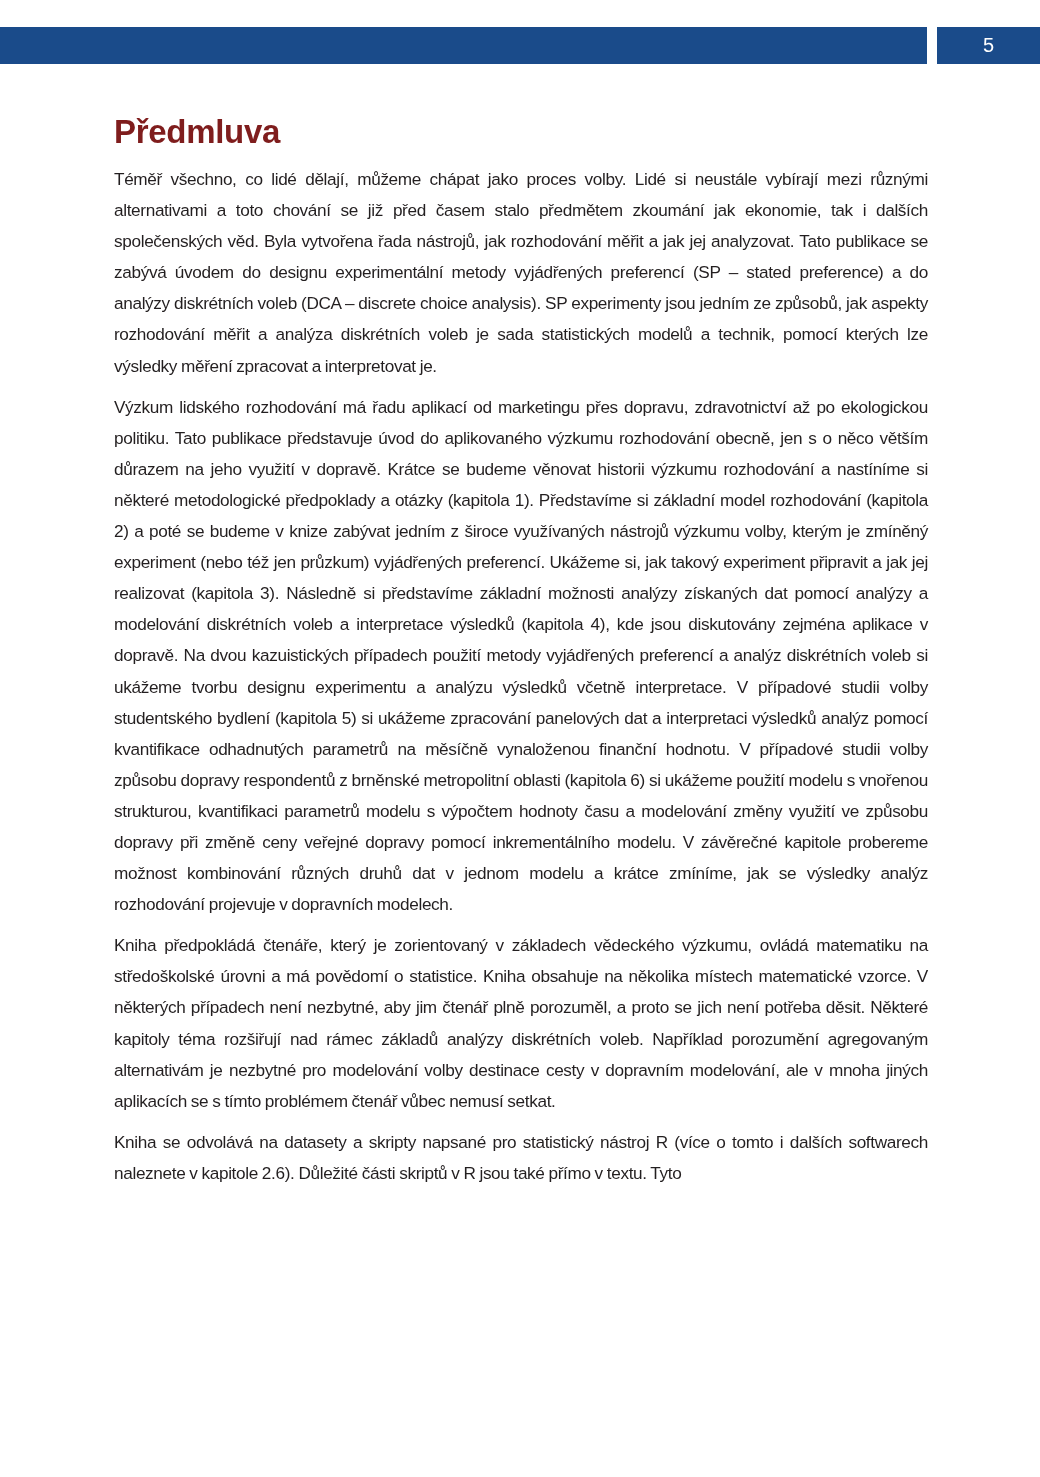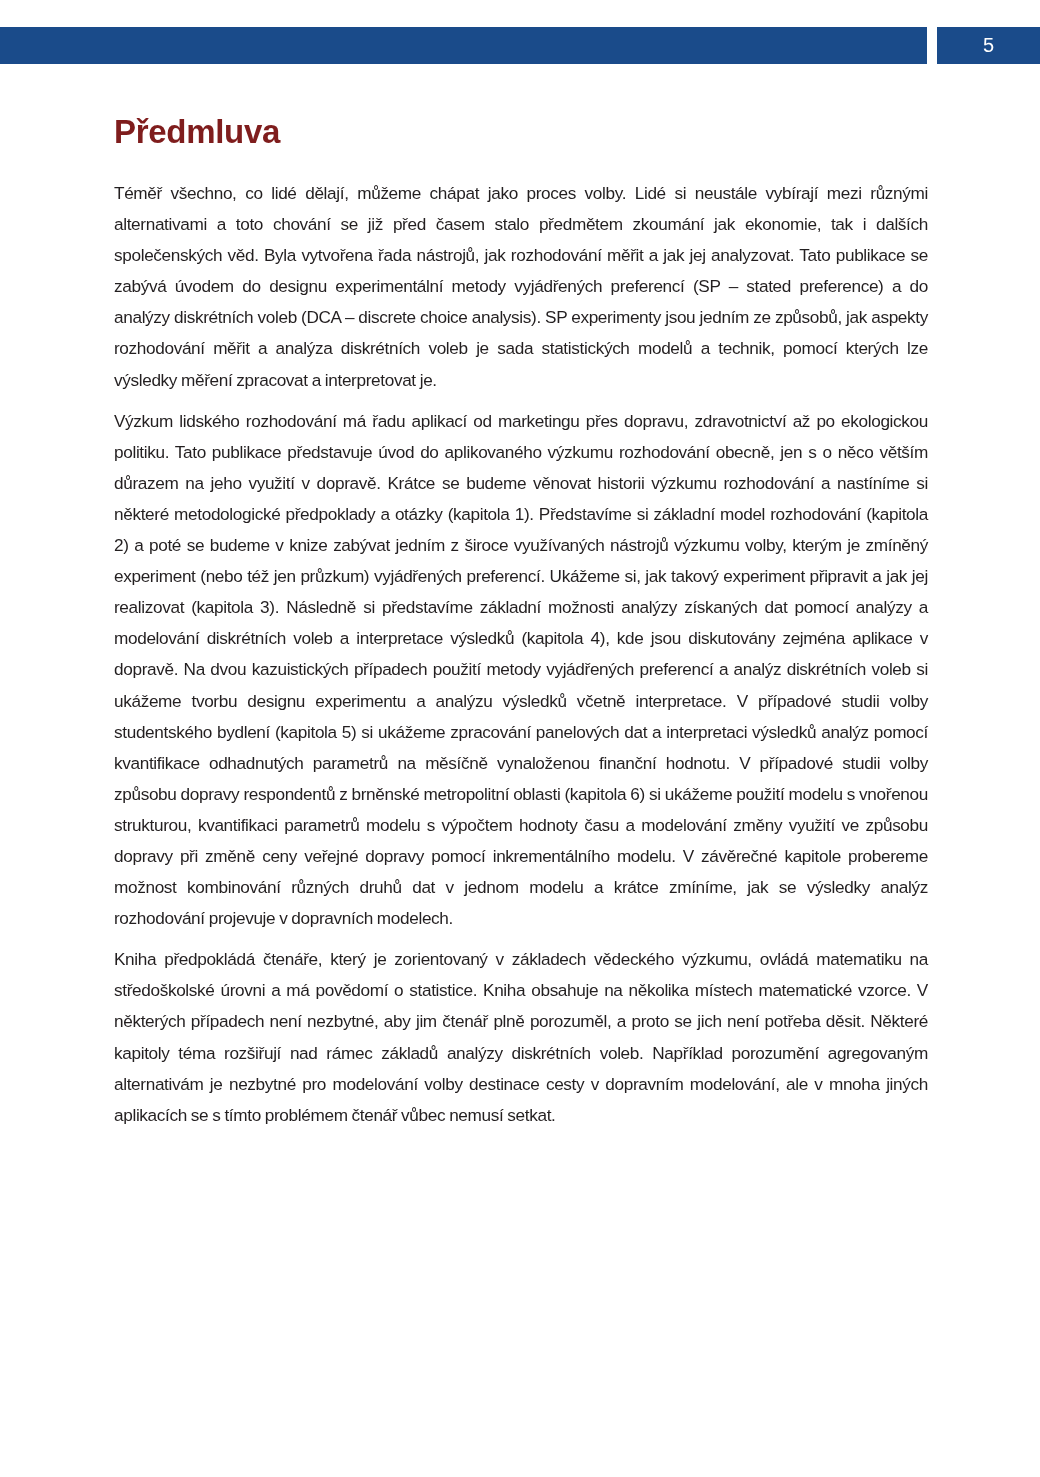--- a/index.html
+++ b/index.html
@@ -15,21 +15,21 @@
     color: #ffffff; font-size: 20px; line-height: 37px; text-align: center;
     font-family: "Liberation Sans", sans-serif;
   }
   .page-number { display: inline-block; padding-left: 0; }
   h1 {
     position: absolute; left: 114px; top: 113px; margin: 0;
     font-family: "Liberation Sans", sans-serif; font-weight: bold; font-size: 33px;
     color: #7f1d1d; letter-spacing: -0.3px;
   }
   .content {
-    position: absolute; left: 114px; top: 178px; width: 814px;
+    position: absolute; left: 114px; top: 164px; width: 814px;
   }
   .content p {
     margin: 0 0 10px 0; font-size: 17.2px; line-height: 31.1px; text-align: justify;
     letter-spacing: -0.35px; word-spacing: -0.5px;
     font-family: "Liberation Sans Narrow", "Liberation Sans", sans-serif;
   }
 </style>
 </head>
 <body>
 
@@ -37,13 +37,14 @@
 <div class="header-bar-right">
   <span class="page-number">5</span>
 </div>
 
 <h1>Předmluva</h1>
 
 <div class="content">
   <p>Téměř všechno, co lidé dělají, můžeme chápat jako proces volby. Lidé si neustále vybírají mezi různými alternativami a toto chování se již před časem stalo předmětem zkoumání jak ekonomie, tak i dalších společenských věd. Byla vytvořena řada nástrojů, jak rozhodování měřit a jak jej analyzovat. Tato publikace se zabývá úvodem do designu experimentální metody vyjádřených preferencí (SP – stated preference) a do analýzy diskrétních voleb (DCA – discrete choice analysis). SP experimenty jsou jedním ze způsobů, jak aspekty rozhodování měřit a analýza diskrétních voleb je sada statistických modelů a technik, pomocí kterých lze výsledky měření zpracovat a  interpretovat je.</p>
   <p>Výzkum lidského rozhodování má řadu aplikací od marketingu přes dopravu, zdravotnictví až po ekologickou politiku. Tato publikace představuje úvod do aplikovaného výzkumu rozhodování obecně, jen s o něco větším důrazem na jeho využití v dopravě. Krátce se budeme věnovat historii výzkumu rozhodování a nastíníme si některé metodologické předpoklady a otázky (kapitola 1). Představíme si základní model rozhodování (kapitola 2) a poté se budeme v knize zabývat jedním z široce využívaných nástrojů výzkumu volby, kterým je zmíněný experiment (nebo též jen průzkum) vyjádřených preferencí. Ukážeme si, jak takový experiment připravit a jak jej realizovat (kapitola 3). Následně si představíme základní možnosti analýzy získaných dat pomocí analýzy a modelování diskrétních voleb a interpretace výsledků (kapitola 4), kde jsou diskutovány zejména aplikace v dopravě. Na dvou kazuistických případech použití metody vyjádřených preferencí a analýz diskrétních voleb si ukážeme tvorbu designu experimentu a analýzu výsledků včetně interpretace. V případové studii volby studentského bydlení (kapitola 5) si ukážeme zpracování panelových dat a interpretaci výsledků analýz pomocí kvantifikace odhadnutých parametrů na měsíčně vynaloženou finanční hodnotu. V případové studii volby způsobu dopravy respondentů z brněnské metropolitní oblasti (kapitola 6) si ukážeme použití modelu s vnořenou strukturou, kvantifikaci parametrů modelu s výpočtem hodnoty času a modelování změny využití ve způsobu dopravy při změně ceny veřejné dopravy pomocí inkrementálního modelu. V závěrečné kapitole probereme možnost kombinování různých druhů dat v jednom modelu a krátce zmíníme, jak se výsledky analýz rozhodování projevuje v dopravních modelech.</p>
   <p>Kniha předpokládá čtenáře, který je zorientovaný v základech vědeckého výzkumu, ovládá matematiku na středoškolské úrovni a má povědomí o statistice. Kniha obsahuje na několika místech matematické vzorce. V některých případech není nezbytné, aby jim čtenář plně porozuměl, a proto se jich není potřeba děsit. Některé kapitoly téma rozšiřují nad rámec základů analýzy diskrétních voleb. Například porozumění agregovaným alternativám je nezbytné pro modelování volby destinace cesty v dopravním modelování, ale v mnoha jiných aplikacích se s tímto problémem čtenář vůbec nemusí setkat.</p>
+  <p>Kniha se odvolává na datasety a skripty napsané pro statistický nástroj R (více o tomto i dalších softwarech naleznete v kapitole 2.6). Důležité části skriptů v R jsou také přímo v textu. Tyto</p>
 </div>
 
 </body></html>

